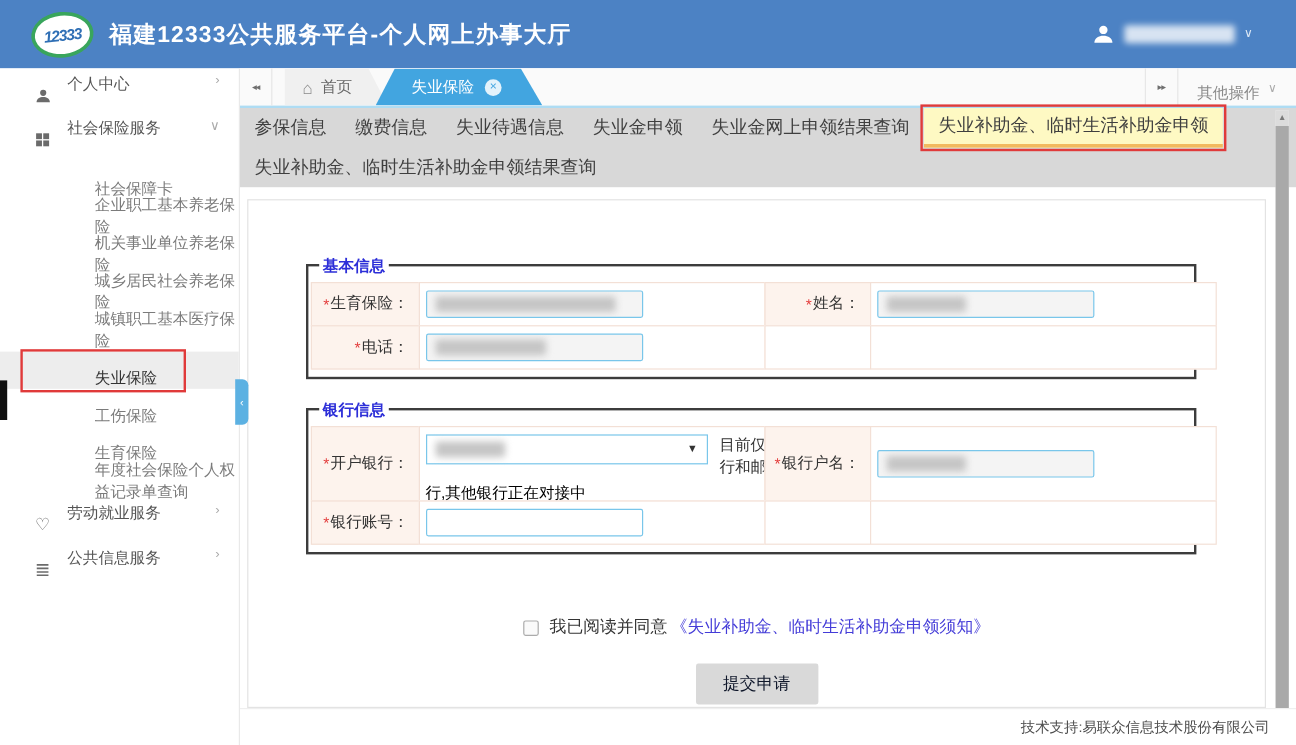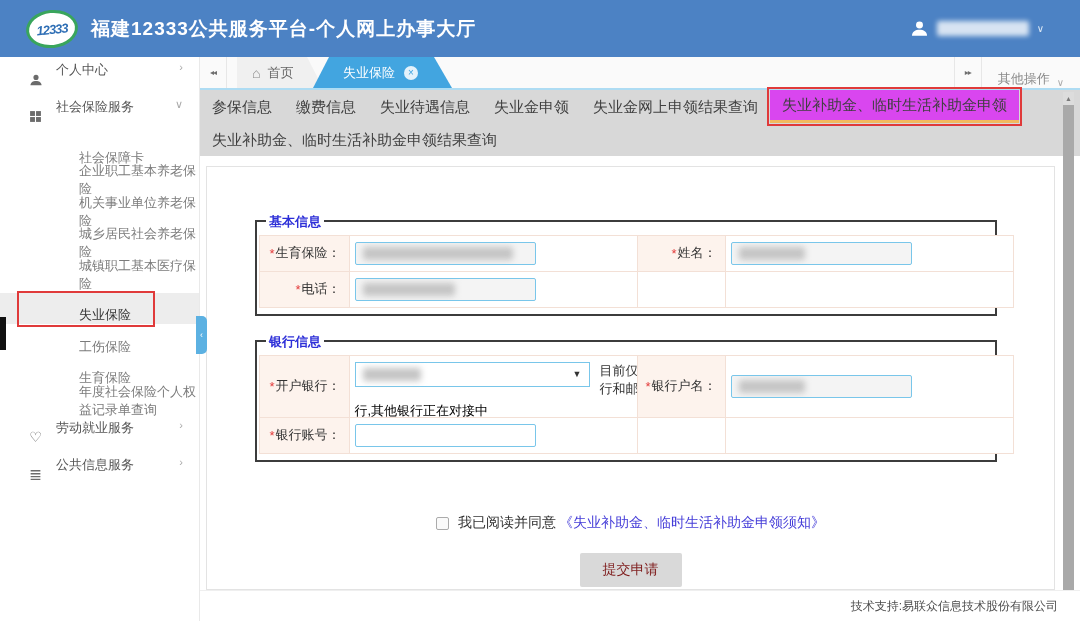--- a/index.html
+++ b/index.html
@@ -38,26 +38,26 @@
   .tabbar { height:33px; background:#fafafa; display:flex; align-items:stretch; border-bottom:2px solid #aedcf3; }
   .tbtn { width:27px; display:flex; align-items:center; justify-content:center; color:#6f6f6f; font-size:8px; letter-spacing:-1px; cursor:pointer; border-right:1px solid #e7e7e7; }
   .tbtn.right { border-right:none; border-left:1px solid #e7e7e7; }
   .tab-home { margin-left:10px; width:86px; background:#f0f0f0; clip-path:polygon(0 0,calc(100% - 16px) 0,100% 100%,0 100%);
               display:flex; align-items:center; gap:7px; padding-left:15px; color:#666; font-size:13px; cursor:pointer; }
   .home-ic { font-size:14px; color:#8a8a8a; }
   .tab-active { margin-left:-10px; background:#42a5e0; color:#fff; clip-path:polygon(16px 0,calc(100% - 18px) 0,100% 100%,0 100%);
                 display:flex; align-items:center; gap:9px; padding:0 34px 0 30px; font-size:13px; cursor:pointer; }
   .tclose { width:14px; height:14px; border-radius:50%; background:rgba(255,255,255,.85); color:#42a5e0; font-size:10px; line-height:14px; text-align:center; cursor:pointer; }
   .tab-sp { margin-left:auto; display:flex; }
-  .moreops { display:flex; align-items:flex-end; gap:7px; padding:0 16px; border-left:1px solid #e7e7e7; color:#8a8a8a; font-size:13px; cursor:pointer; }
+  .moreops { display:flex; align-items:flex-start; gap:7px; padding:12px 16px; border-left:1px solid #e7e7e7; color:#8a8a8a; font-size:13px; cursor:pointer; }
 
   .subtabs { background:#d8d8d8; }
   .subtab-row { display:flex; }
   .subtab { position:relative; padding:0 12px; line-height:33px; font-size:15px; color:#3f3f3f; cursor:pointer; white-space:nowrap; }
-  .subtab.active { background:#d946ef; line-height:30px; border-bottom:3px solid #f2b95f; }
+  .subtab.active { background:#fef9c3; line-height:30px; border-bottom:3px solid #f2b95f; }
   .subtab-annot { position:absolute; left:-3px; right:-3px; top:-3px; bottom:-6px; border:2px solid #e03a3a; pointer-events:none; z-index:4; }
 
   .panel { flex:1; margin:10px 25px 0 6px; background:#fff; border:1px solid #e3e3e3; position:relative; }
 
   .fieldset { position:relative; margin:0 57px 0 48px; border:2px solid #3c3c3c; padding:13px 2px 7px 2px; }
   .fieldset.basic { margin-top:53px; }
   .fieldset.bank  { margin-top:24px; }
   .legend { position:absolute; top:-9px; left:9px; background:#fff; padding:0 3px; font-size:13px; font-weight:bold; color:#2d2fd8; }
 
   .frow { display:grid; grid-template-columns:90px 288px 88px 288px; }
@@ -78,21 +78,21 @@
              justify-content:space-between; padding:0 7px; cursor:pointer; position:relative; }
   .bsel-blur { width:58px; height:13px; background:#c5c5c5; border-radius:2px; filter:blur(3px); }
   .bsel-arrow { font-size:9px; color:#333; }
   .hint1 { width:114px; font-size:13px; color:#333; line-height:1.45; }
   .hint2 { font-size:13px; color:#000000; margin-top:3px; }
 
   .agree { display:flex; align-items:center; justify-content:center; gap:9px; margin-top:52px; font-size:14px; color:#333; }
   .cbx { width:13px; height:13px; border:1px solid #ababab; background:#fafafa; border-radius:2px; cursor:pointer; flex:none; }
   .agree-link { color:#443cd8; cursor:pointer; text-decoration:none; }
 
-  .submit { display:block; margin:21px auto 0; background:#d9d9d9; color:#7f1d1d; border:0; border-radius:2px;
+  .submit { display:block; margin:21px auto 0; background:#d9d9d9; color:#0f172a; border:0; border-radius:2px;
             padding:8px 23px; font-size:14px; font-family:inherit; cursor:default; }
 
   .footer { height:31px; display:flex; align-items:center; justify-content:flex-end; padding-right:22px;
             font-size:12px; color:#4d4d4d; background:#fff; border-top:1px solid #efefef; }
 
   
   .vscroll { position:absolute; left:1063px; top:92px; width:11px; height:498px; background:#f1f1f1; z-index:6; }
   .vs-btn { height:13px; background:#dcdcdc; color:#7a7a7a; font-size:7px; display:flex; align-items:center; justify-content:center; cursor:pointer; }
   .vs-thumb { background:#a9a9a9; height:485px; cursor:grab; }
 </style>

